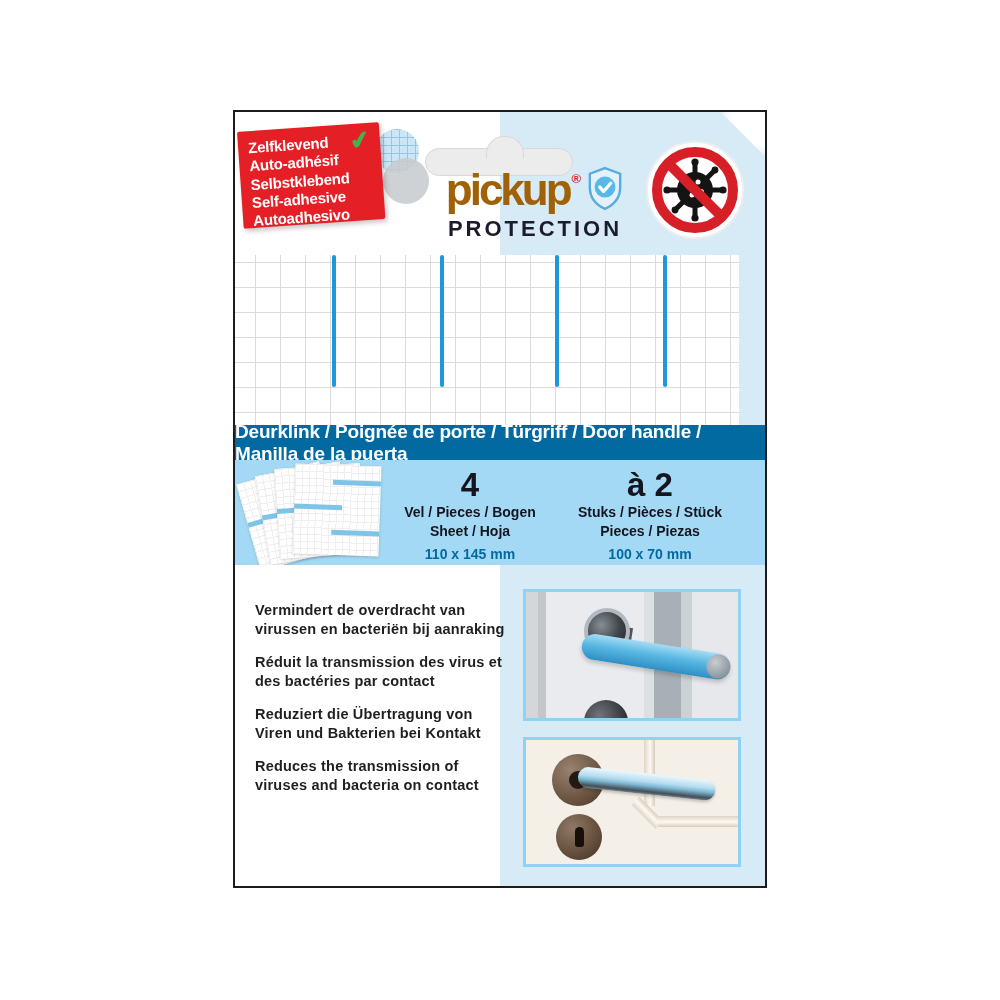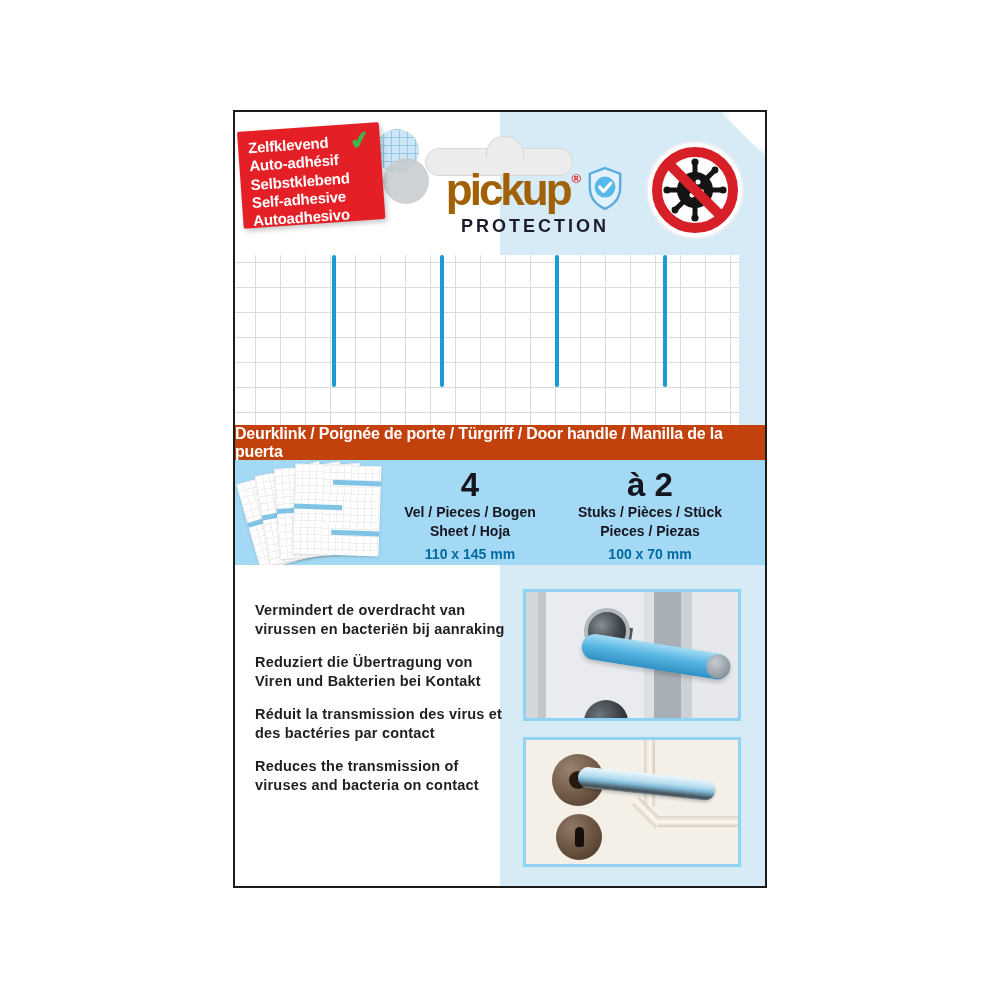--- a/index.html
+++ b/index.html
@@ -35,44 +35,44 @@
                  letter-spacing:-0.2px;}
   .sticker-check{position:absolute;right:10px;top:3px;color:#3db54a;font-size:24px;
                  font-weight:bold;transform:rotate(-8deg);}
 
   
   .brand{position:absolute;left:195px;top:53px;width:210px;text-align:center;}
   .logo-row{white-space:nowrap;}
   .logo-text{font-size:44px;font-weight:bold;letter-spacing:-3px;color:#a16207;}
   .logo-reg{font-size:13px;font-weight:bold;color:#e3232b;vertical-align:22px;margin-left:2px;}
   .logo-shield{display:inline-block;vertical-align:-6px;margin-left:5px;}
-  .protection{margin-top:1px;font-size:18px;font-weight:bold;letter-spacing:3px;color:#1b1b2b;}
+  .protection{margin-top:1px;font-size:22px;font-weight:bold;letter-spacing:3px;color:#1b1b2b;}
 
   
   .no-virus{position:absolute;left:408px;top:26px;width:104px;height:104px;}
 
   
   .curl{position:absolute;top:0;right:0;width:44px;height:44px;}
   .curl-tri{position:absolute;inset:0;background:#fff;
             clip-path:polygon(0 0,100% 0,100% 100%);}
   .curl-shade{position:absolute;inset:0;clip-path:polygon(0 0,100% 0,100% 100%);
               background:radial-gradient(circle at 100% 0,#ffffff 52%,#eef3f6 66%,#ccd7de 76%,#ffffff 84%);}
 
   
   .graph{position:absolute;left:0;top:143px;width:504px;height:170px;background-color:#fff;
          background-image:linear-gradient(#dbdbdb 1px,transparent 1px),
                           linear-gradient(90deg,#dbdbdb 1px,transparent 1px);
          background-size:25px 25px;background-position:-5px 7px;}
   .cut-line{position:absolute;top:143px;width:4px;height:132px;background:#1b9ad6;border-radius:2px;}
   .cut1{left:97px;} .cut2{left:205px;} .cut3{left:320px;} .cut4{left:428px;}
 
   
-  .band{position:absolute;left:0;right:0;top:313px;height:35px;background:#c2410c;color:#fff;
+  .band{position:absolute;left:0;right:0;top:313px;height:35px;background:#0369a1;color:#fff;
         display:flex;align-items:center;justify-content:flex-end;
-        font-weight:bold;font-size:16px;letter-spacing:-0.2px;}
+        font-weight:bold;font-size:19px;letter-spacing:-0.2px;}
 
   
   .count-panel{position:absolute;left:0;right:0;top:348px;height:105px;background:#a3d9f4;}
   .sheets{position:absolute;left:12px;top:5px;width:160px;height:96px;}
   .sheet{position:absolute;width:86px;height:90px;
          background:
            linear-gradient(#7fc4e6,#7fc4e6) 100% 18%/56% 5px no-repeat,
            linear-gradient(#7fc4e6,#7fc4e6) 0% 47%/56% 5px no-repeat,
            linear-gradient(#7fc4e6,#7fc4e6) 100% 76%/56% 5px no-repeat,
            repeating-linear-gradient(#efefef 0 1px,transparent 1px 7px),
@@ -247,24 +247,24 @@
         <div class="count-label">Pieces / Piezas</div>
         <div class="count-size">100 x 70 mm</div>
       </div>
     </div>
 
     <div class="bottom">
       <div class="bottom-blue"></div>
       <div class="descriptions">
         <p>Vermindert de overdracht van
 virussen en bacteriën bij aanraking</p>
+        <p>Réduit la transmission des virus et
+des bactéries par contact</p>
         <p>Reduziert die Übertragung von
 Viren und Bakterien bei Kontakt</p>
-        <p>Réduit la transmission des virus et
-des bactéries par contact</p>
         <p>Reduces the transmission of
 viruses and bacteria on contact</p>
       </div>
 
       <div class="photo photo1">
         <div class="p1-rosette2"></div>
         <div class="p1-neck"></div>
         <div class="p1-rosette"></div>
         <div class="p1-lever"></div>
       </div>

